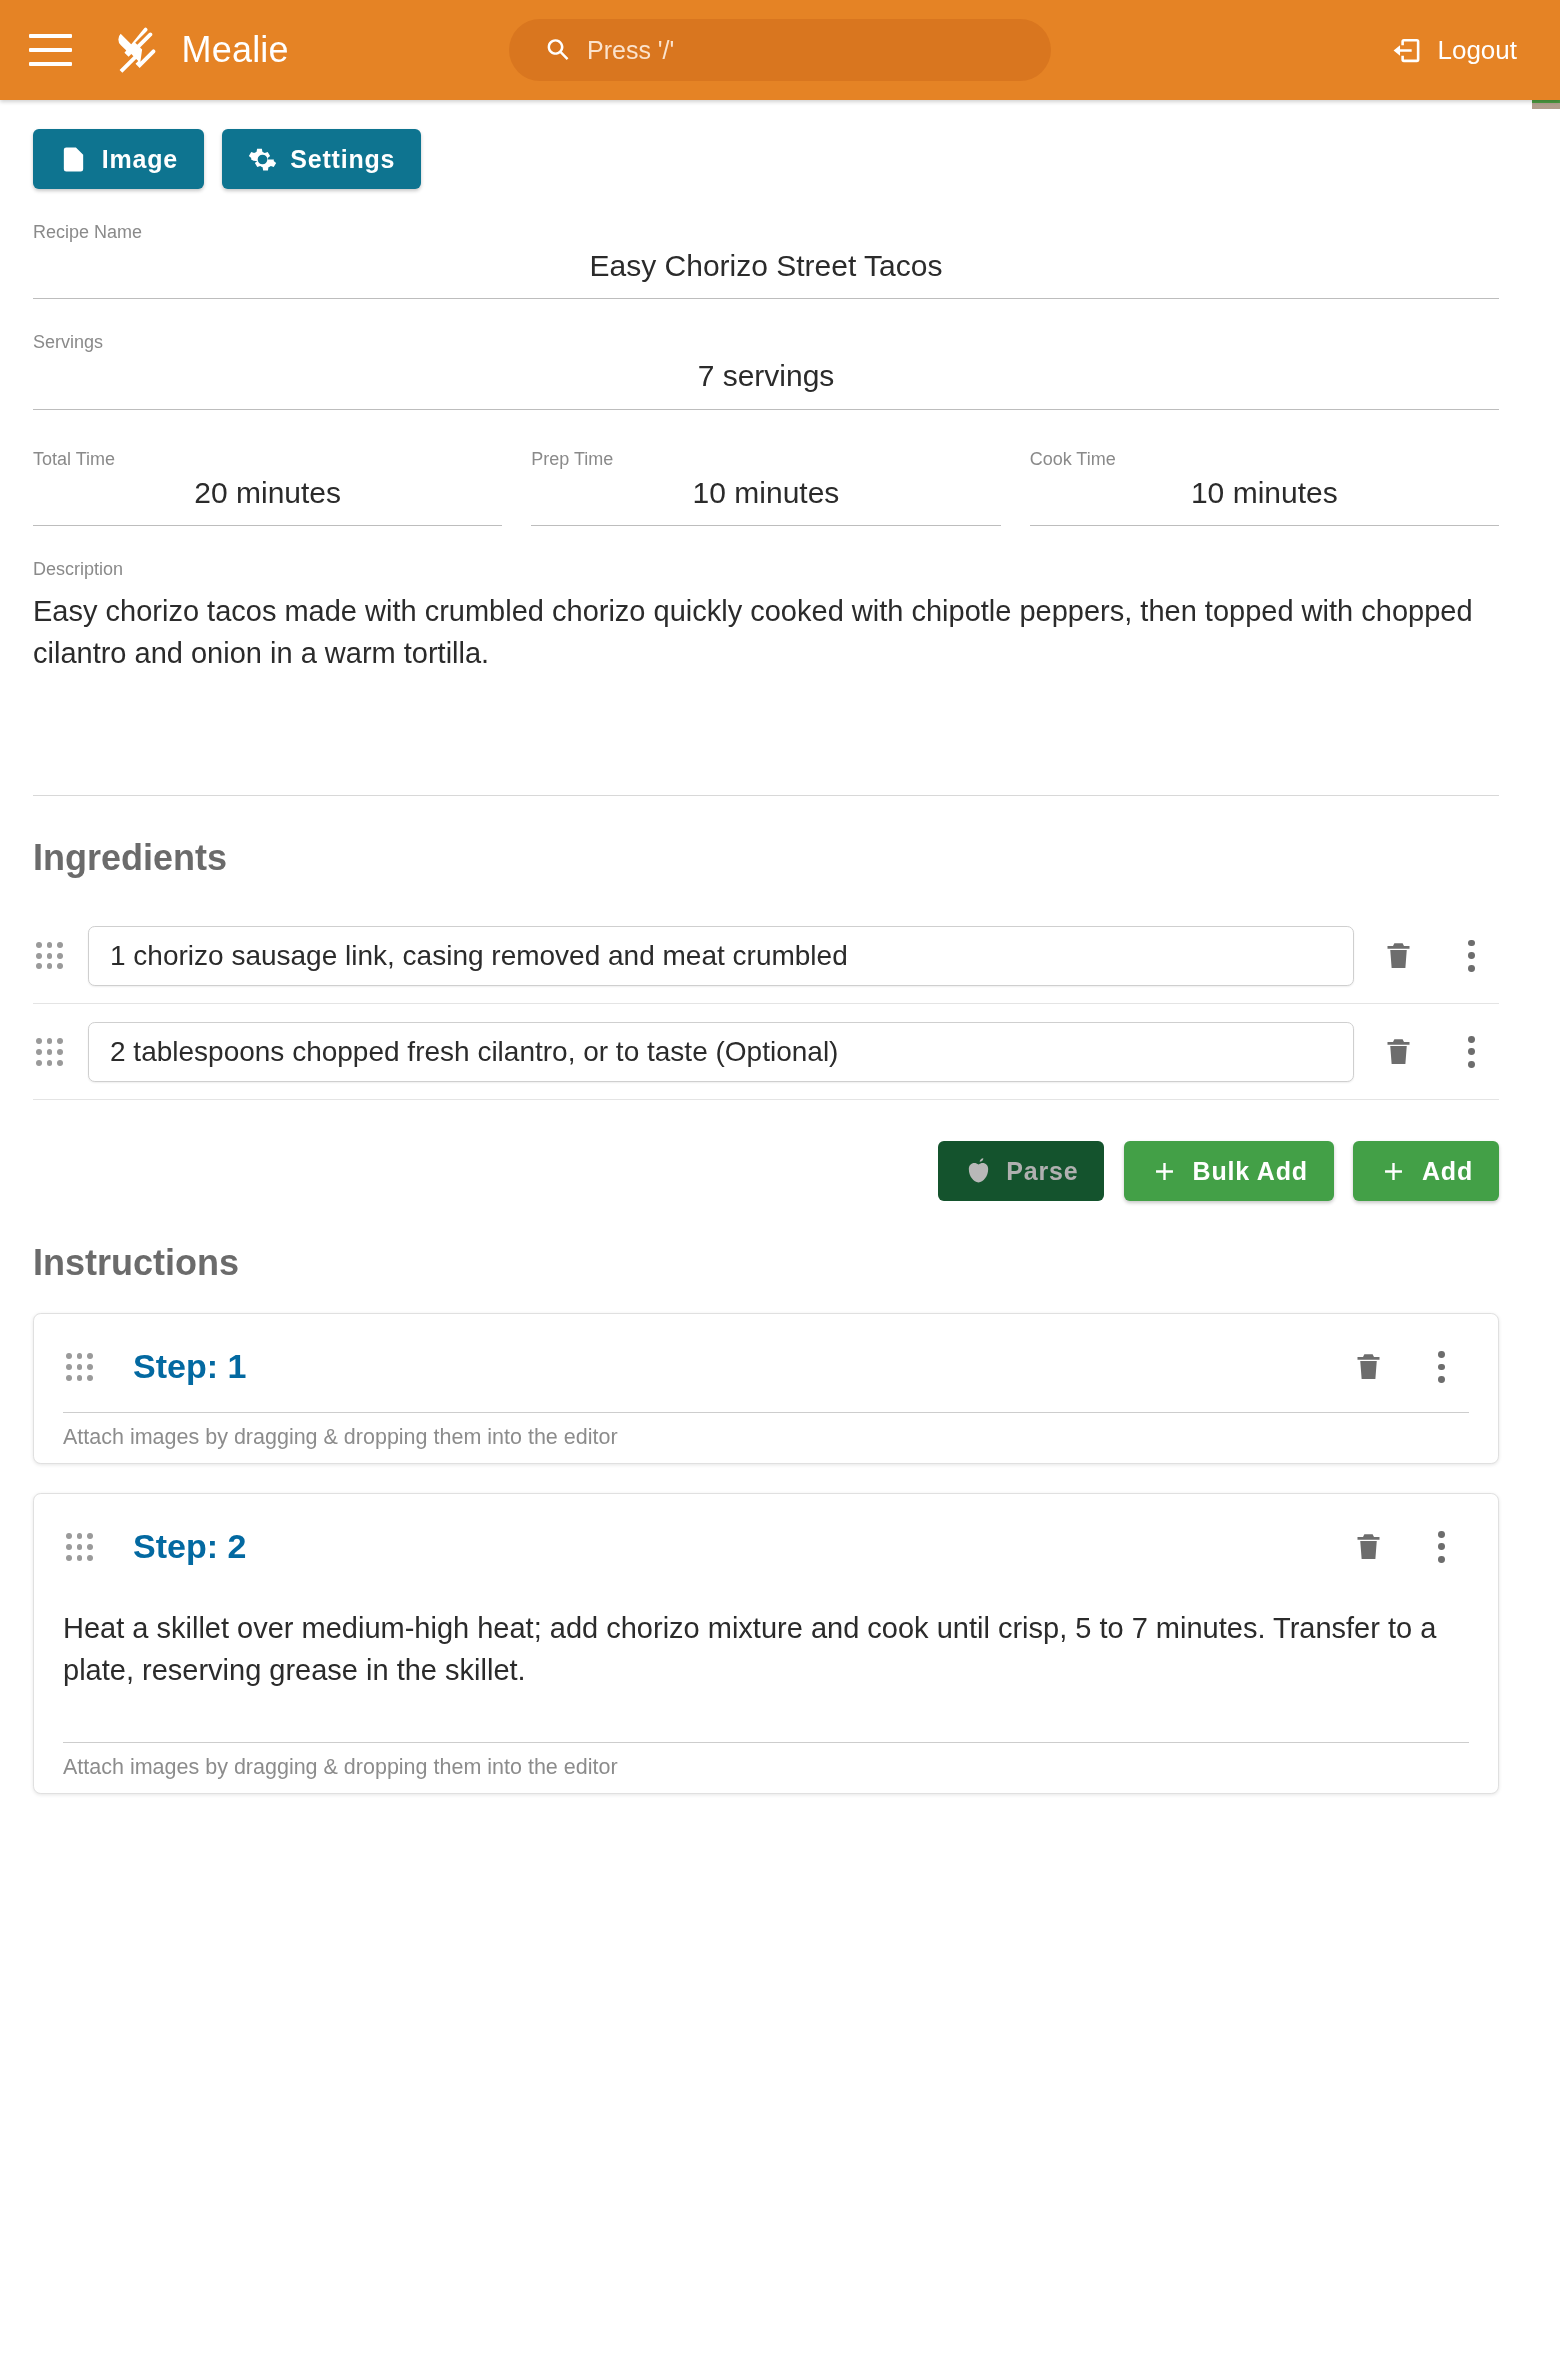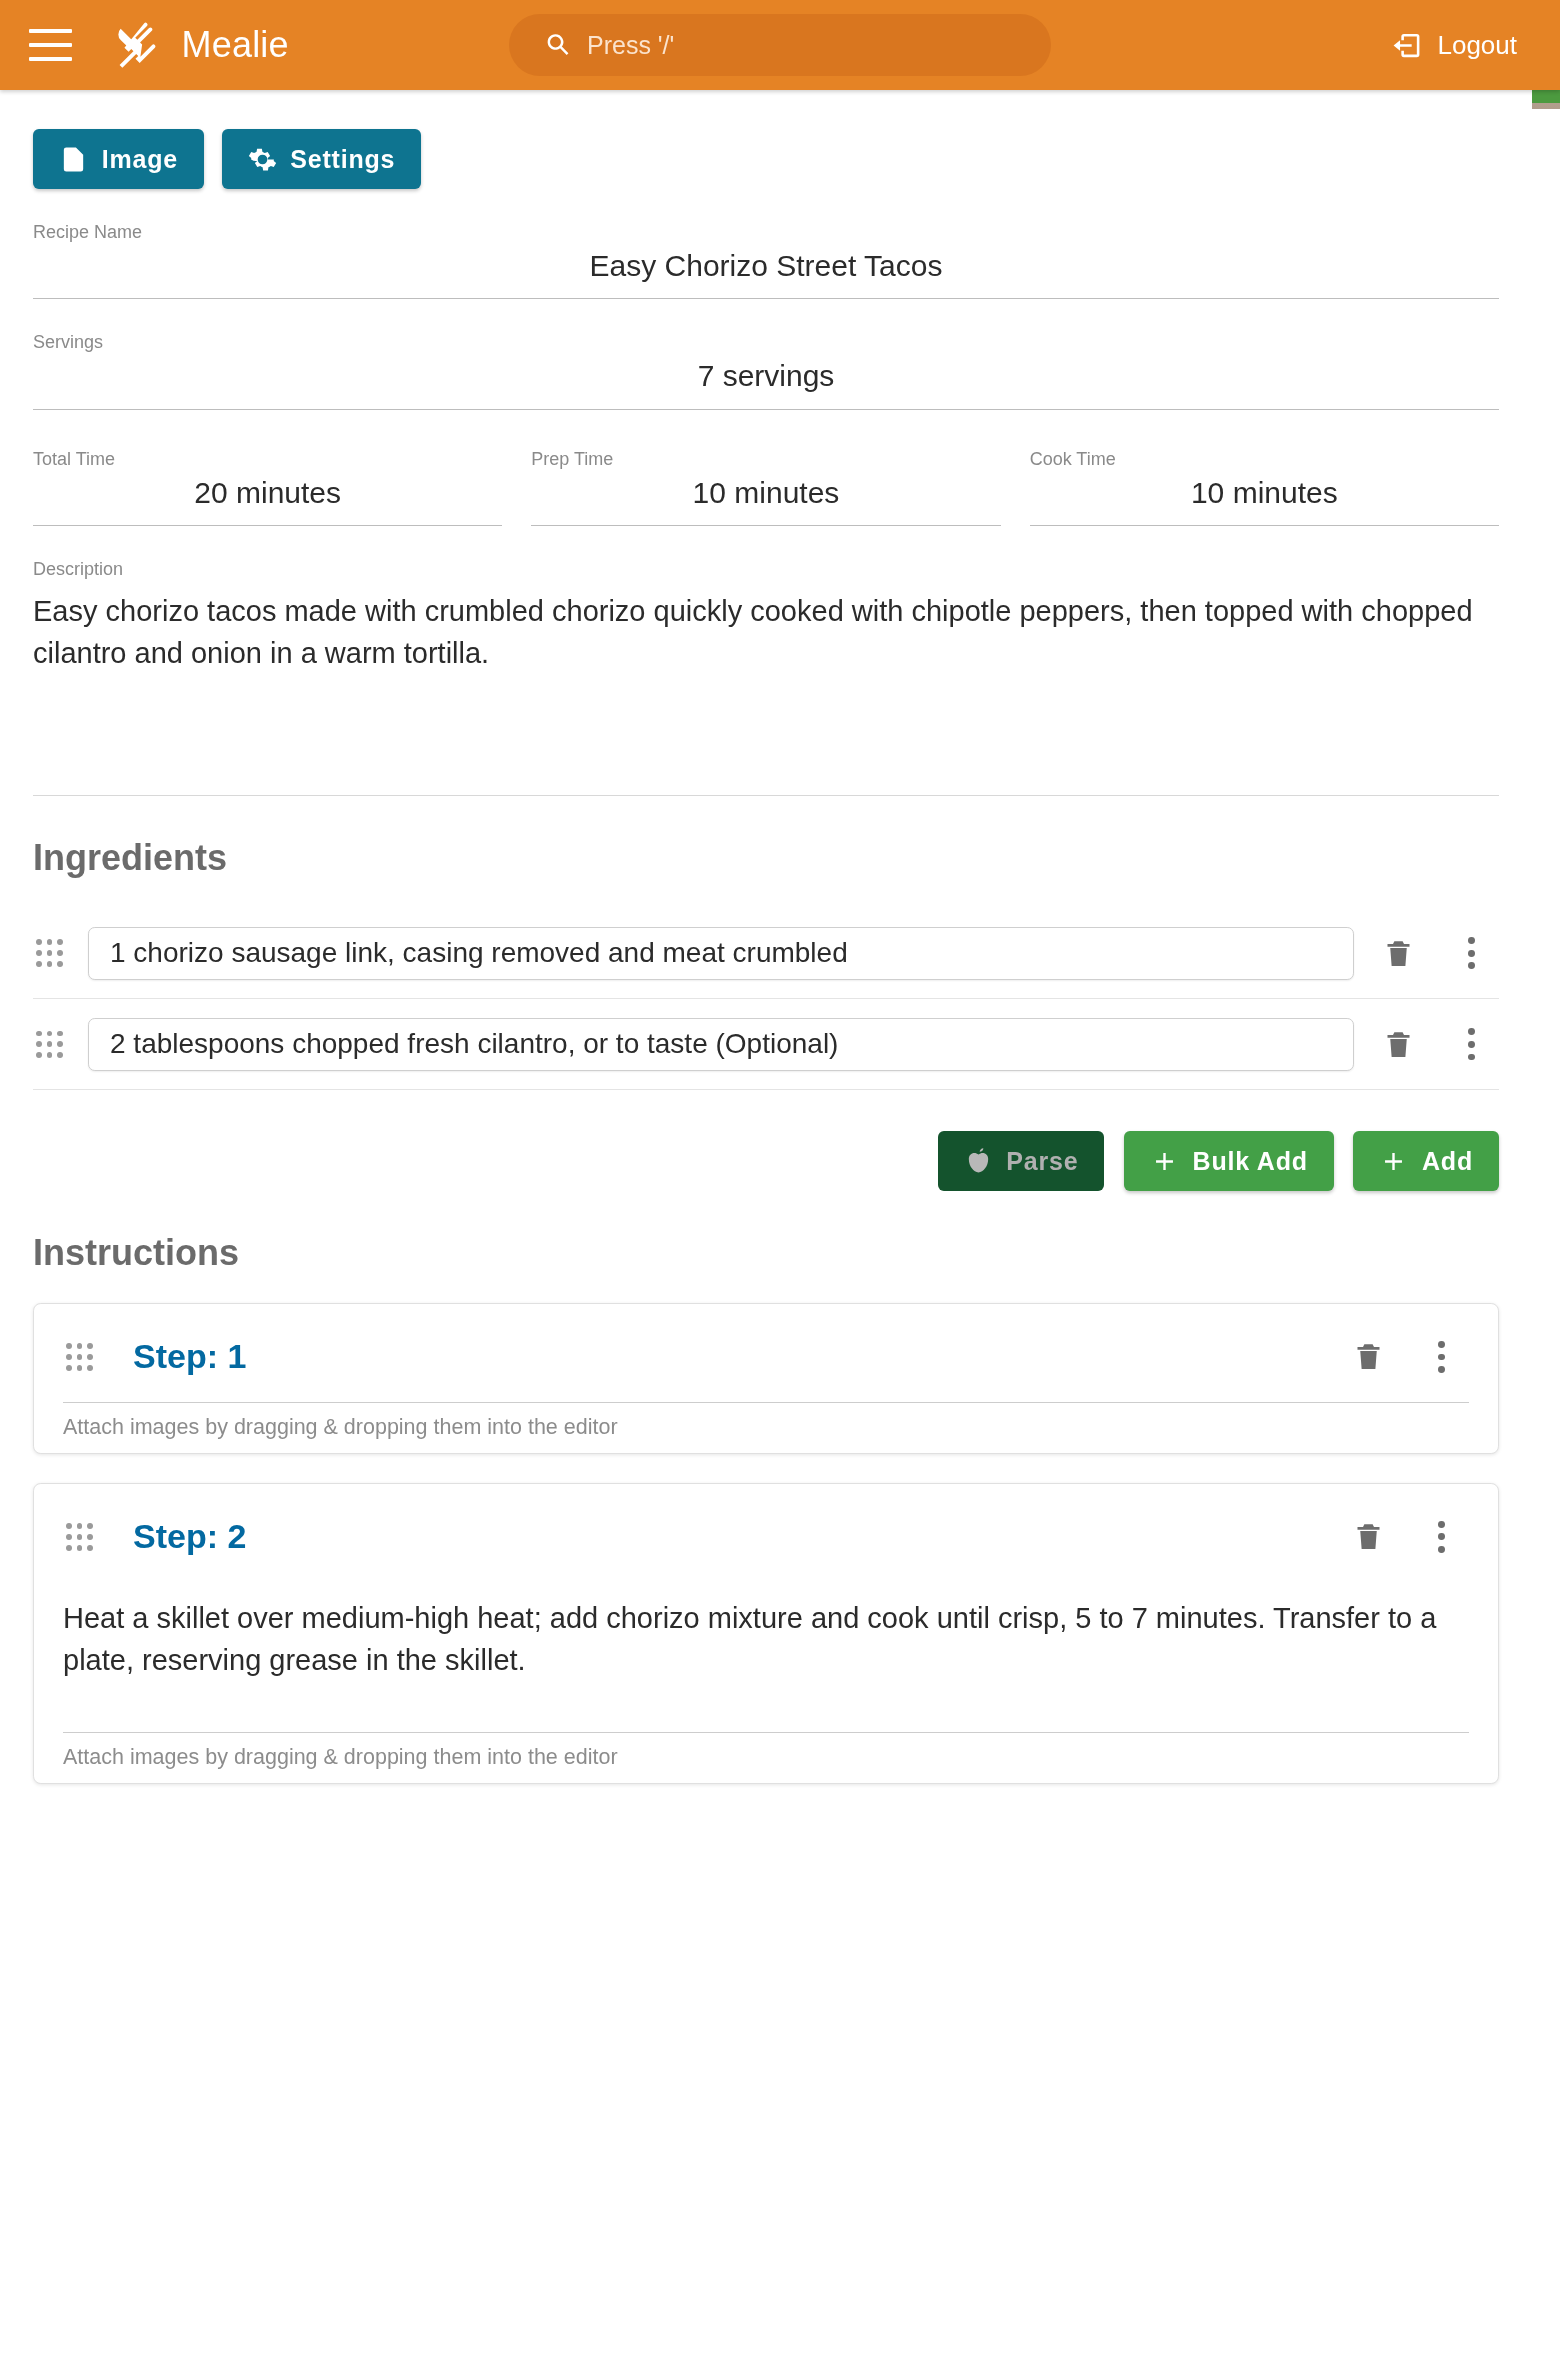--- a/index.html
+++ b/index.html
@@ -11,21 +11,21 @@
     font-family: "Liberation Sans", sans-serif;
     overflow: hidden;
     position: relative;
   }
 
   
   .appbar {
     position: absolute;
     top: 0; left: 0;
     width: 1560px;
-    height: 90px;
+    height: 100px;
     background: #e58325;
     display: flex;
     align-items: center;
     z-index: 20;
     box-shadow: 0 2px 3.9px rgba(0,0,0,0.18);
   }
   .hamburger {
     width: 43px; height: 33px;
     margin-left: 29px;
     display: flex; flex-direction: column; justify-content: space-between;
@@ -171,21 +171,21 @@
     display: grid;
     grid-template-columns: repeat(3, 5.9px);
     grid-template-rows: repeat(3, 5.9px);
     gap: 4.9px;
     align-content: center;
     justify-content: center;
   }
   .drag-handle i { width: 5.9px; height: 5.9px; background: #9a9a9a; border-radius: 50%; display: block; }
   .ing-input {
     flex: 1;
-    height: 53px;
+    height: 60px;
     border: 1px solid #cfcfcf;
     border-radius: 6.8px;
     background: #fff;
     display: flex;
     align-items: center;
     padding: 0 21.5px;
     font-size: 28px;
     color: #2b2b2b;
     box-shadow: 0 1px 2px rgba(0,0,0,0.07);
   }

